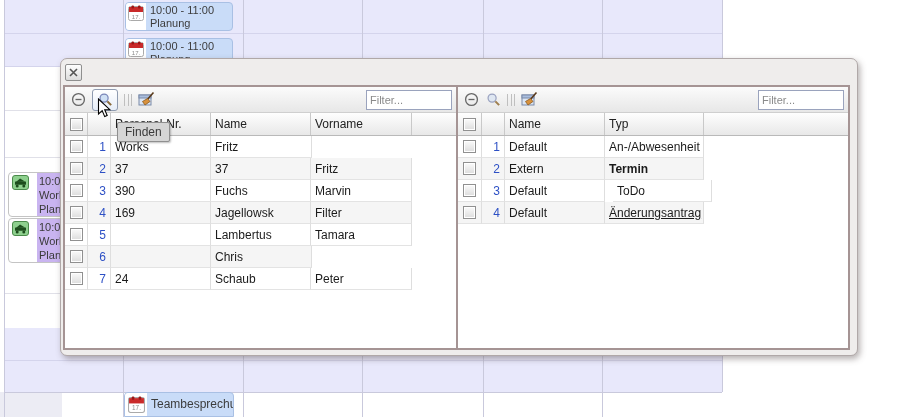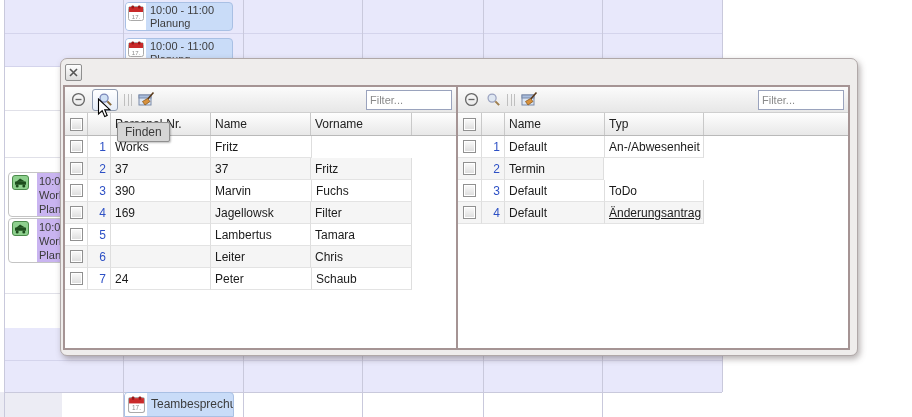--- a/index.html
+++ b/index.html
@@ -233,22 +233,22 @@
             <div class="tcell" style="width: 100px;">37</div>
             <div class="tcell" style="width: 100px;">37</div>
             <div class="tcell" style="width: 101px;">Fritz</div>
           </div>
           <div class="trow">
             <div class="tcell cb" style="width: 23px;">
               <span class="checkbox"></span>
             </div>
             <div class="tcell num" style="width: 23px;">3</div>
             <div class="tcell" style="width: 100px;">390</div>
+            <div class="tcell" style="width: 100px;">Fuchs</div>
             <div class="tcell" style="width: 101px;">Marvin</div>
-            <div class="tcell" style="width: 100px;">Fuchs</div>
           </div>
           <div class="trow alt">
             <div class="tcell cb" style="width: 23px;">
               <span class="checkbox"></span>
             </div>
             <div class="tcell num" style="width: 23px;">4</div>
             <div class="tcell" style="width: 100px;">169</div>
             <div class="tcell" style="width: 100px;">Jagellowsk</div>
             <div class="tcell" style="width: 101px;">Filter</div>
           </div>
@@ -260,31 +260,30 @@
             <div class="tcell" style="width: 100px;"></div>
             <div class="tcell" style="width: 100px;">Lambertus</div>
             <div class="tcell" style="width: 101px;">Tamara</div>
           </div>
           <div class="trow alt">
             <div class="tcell cb" style="width: 23px;">
               <span class="checkbox"></span>
             </div>
             <div class="tcell num" style="width: 23px;">6</div>
             <div class="tcell" style="width: 100px;"></div>
-            <div class="tcell" style="width: 100px;">Leiter</div>
             <div class="tcell" style="width: 101px;">Chris</div>
           </div>
           <div class="trow">
             <div class="tcell cb" style="width: 23px;">
               <span class="checkbox"></span>
             </div>
             <div class="tcell num" style="width: 23px;">7</div>
             <div class="tcell" style="width: 100px;">24</div>
+            <div class="tcell" style="width: 100px;">Schaub</div>
             <div class="tcell" style="width: 101px;">Peter</div>
-            <div class="tcell" style="width: 100px;">Schaub</div>
           </div>
         </div>
     </div>
 
     <div class="panel right">
       <div class="toolbar">
         <span class="tool-icon">
           <svg width="15" height="15" viewBox="0 0 16 16">
               <circle cx="8" cy="8" r="6.3" fill="none" stroke="#666" stroke-width="1.4"></circle>
               <line x1="4.8" y1="8" x2="11.2" y2="8" stroke="#666" stroke-width="1.4"></line>
@@ -327,29 +326,30 @@
             </div>
             <div class="tcell num" style="width: 23px;">1</div>
             <div class="tcell" style="width: 100px;">Default</div>
             <div class="tcell" style="width: 99px;">An-/Abwesenheit</div>
           </div>
           <div class="trow alt">
             <div class="tcell cb" style="width: 24px;">
               <span class="checkbox"></span>
             </div>
             <div class="tcell num" style="width: 23px;">2</div>
-            <div class="tcell" style="width: 99px;">Termin</div>
+            <div class="tcell" style="width: 100px;">Extern</div>
+            <div class="tcell" style="width: 99px; font-weight: bold;">Termin</div>
           </div>
           <div class="trow">
             <div class="tcell cb" style="width: 24px;">
               <span class="checkbox"></span>
             </div>
             <div class="tcell num" style="width: 23px;">3</div>
             <div class="tcell" style="width: 100px;">Default</div>
-            <div class="tcell" style="width: 99px;">ToDo</div>
+            <div class="tcell" style="width: 99px; margin-left: 8px;">ToDo</div>
           </div>
           <div class="trow alt">
             <div class="tcell cb" style="width: 24px;">
               <span class="checkbox"></span>
             </div>
             <div class="tcell num" style="width: 23px;">4</div>
             <div class="tcell" style="width: 100px;">Default</div>
             <div class="tcell" style="width: 99px; text-decoration: underline;">Änderungsantrag</div>
           </div>
         </div>

